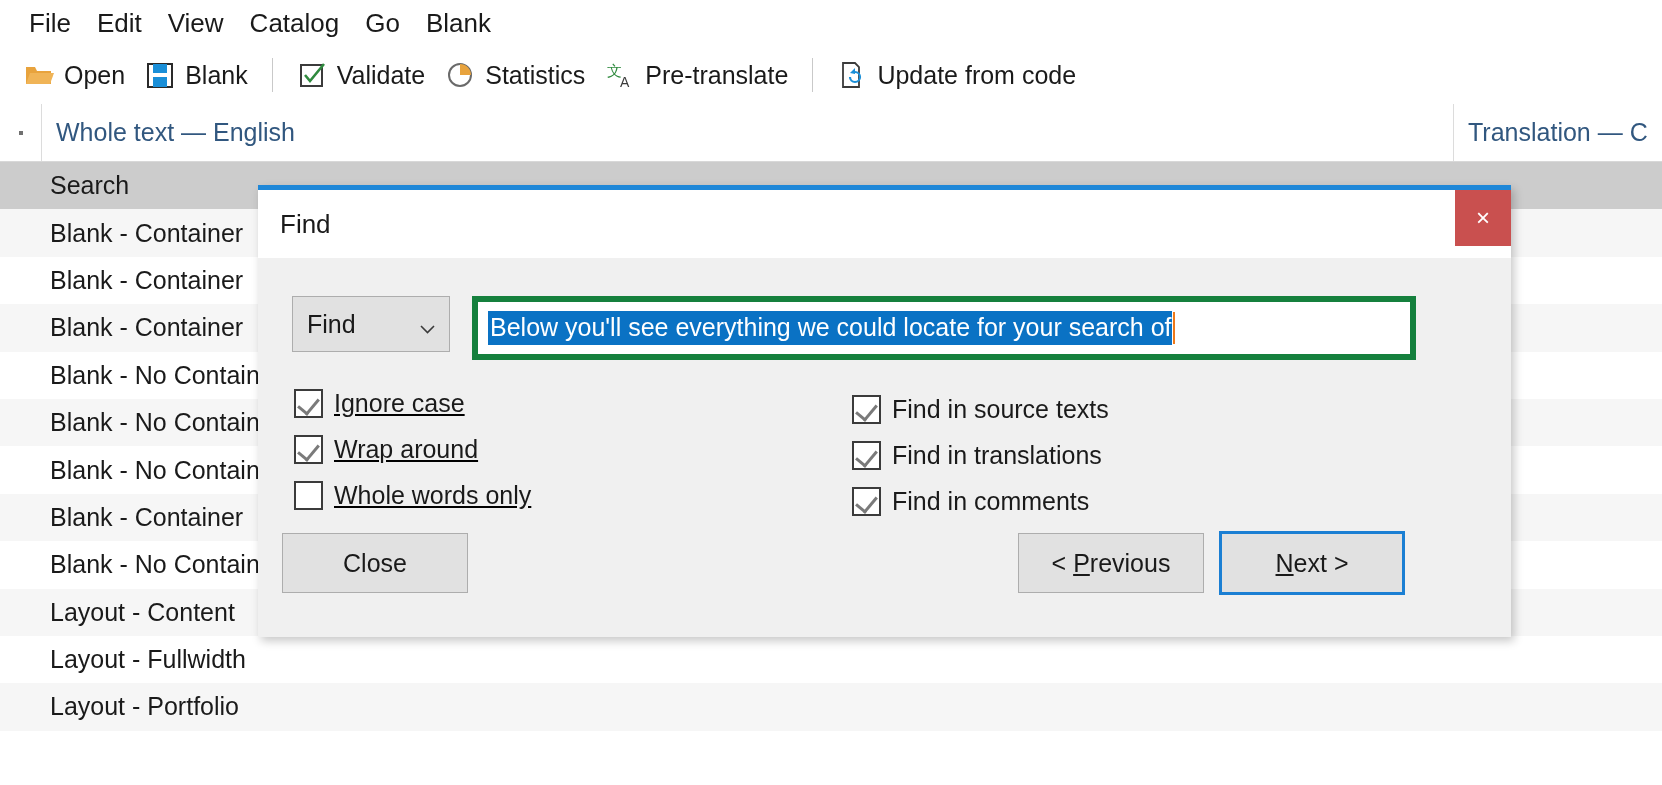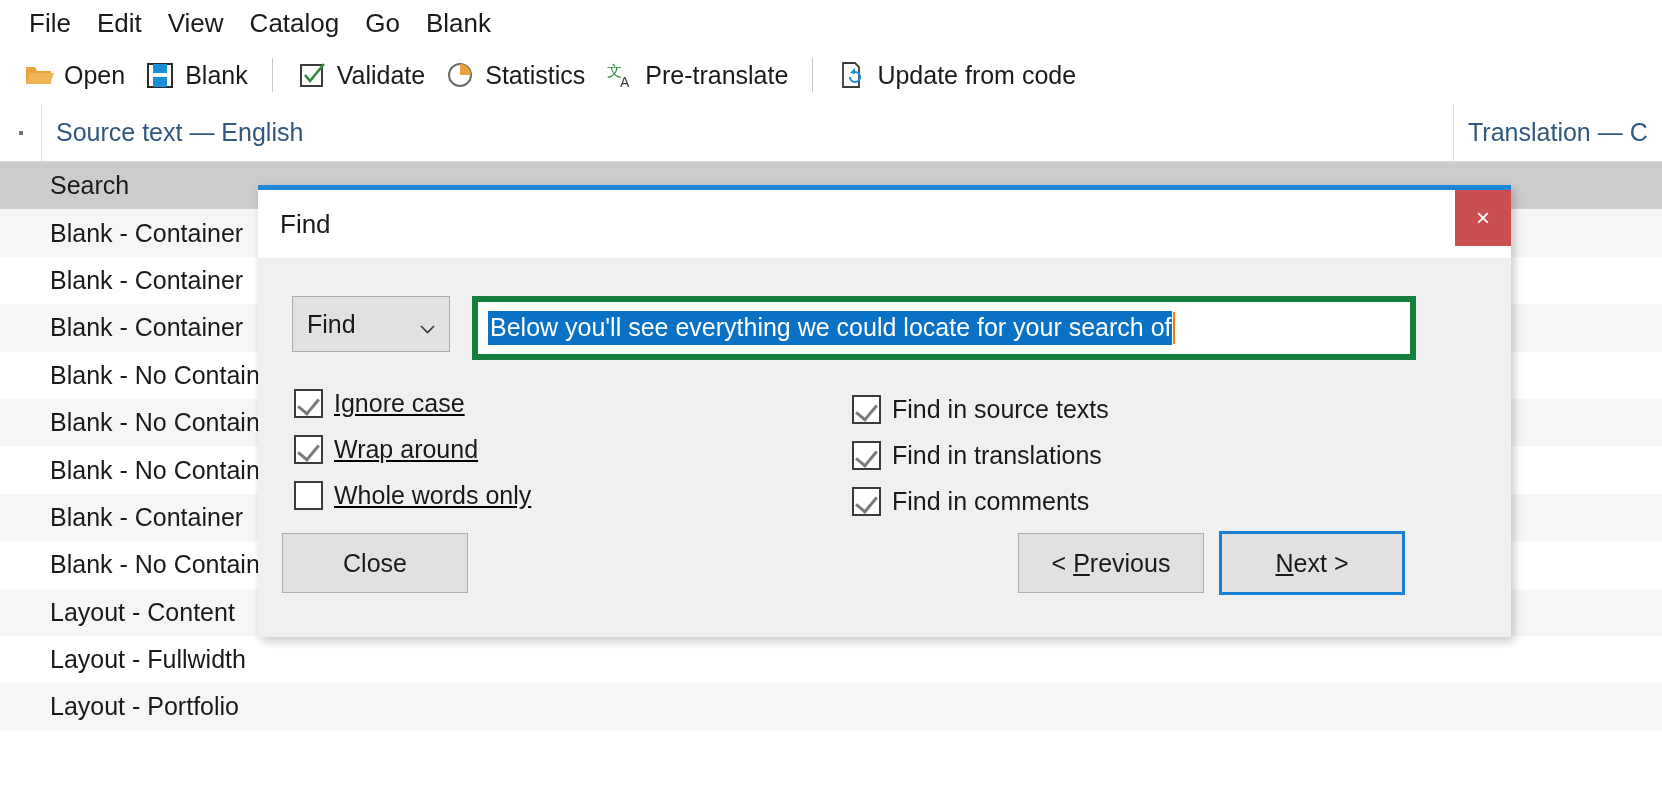--- a/index.html
+++ b/index.html
@@ -402,21 +402,21 @@
         </svg>
       </span>
       <span class="tb-label">Update from code</span>
     </div>
   </div>
 
   <div class="colhdr">
     <div class="colhdr-gutter">
       <span class="gutter-dot"></span>
     </div>
-    <div class="colhdr-cell src">Source text — English</div>
+    <div class="colhdr-cell src">Whole text — English</div>
     <div class="colhdr-cell trn">Translation — C</div>
   </div>
 
   <div class="list">
     <div class="row selected">
       <div class="row-gutter"></div>
       <div class="row-text">Search</div>
     </div>
     <div class="row even">
       <div class="row-gutter"></div>

